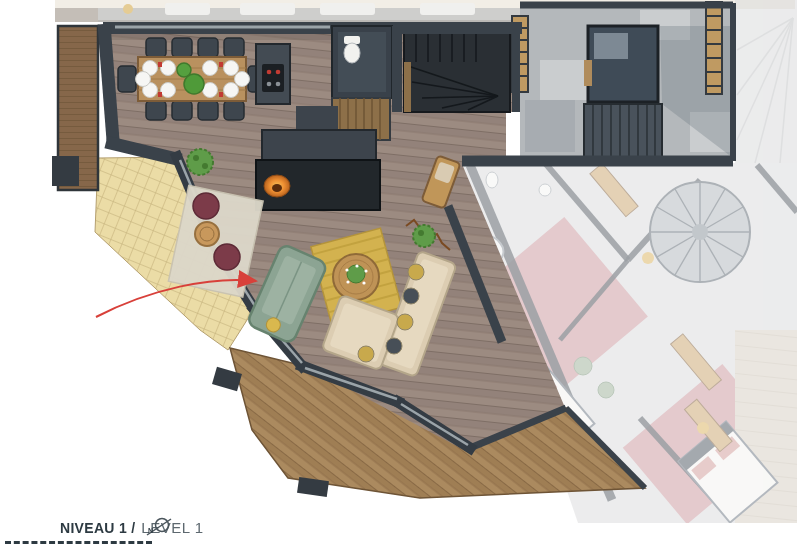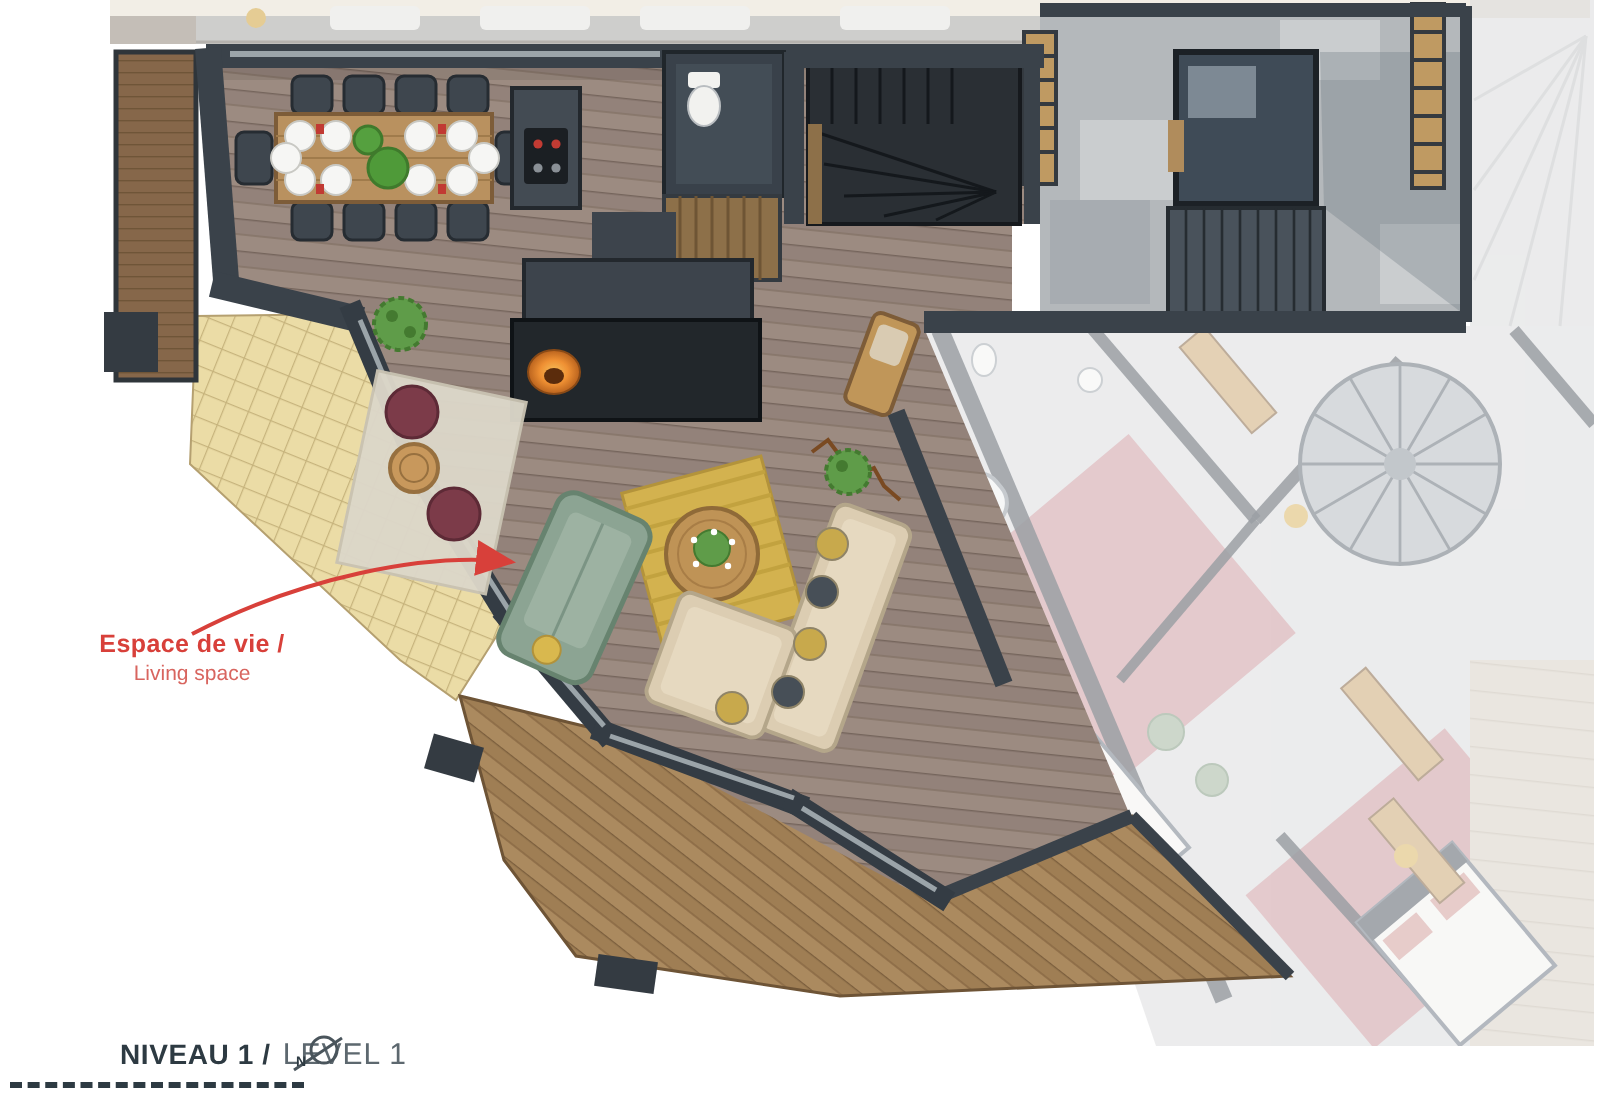--- a/index.html
+++ b/index.html
@@ -418,24 +418,20 @@
         <circle cx="205" cy="166" r="3" fill="#447a30"></circle>
 </g>
 <g>
   <circle cx="424" cy="236" r="11" fill="#5f9c49" stroke="#447a30" stroke-width="2" stroke-dasharray="3 2"></circle>
   <circle cx="421" cy="233" r="3" fill="#447a30"></circle>
 </g>
 
 <path d="M96,317 C150,289 212,276 256,281" fill="none" stroke="#d8403a" stroke-width="2" marker-end="url(#arrowR)"></path>
 </svg>
 
-<div class="annotation">
-  <div class="fr">Espace de vie /</div>
-  <div class="en">Living space</div>
-</div>
 
 <div class="titleblock">
   <span class="fr">NIVEAU 1 /</span>
   <span class="en">LEVEL 1</span>
 </div>
 <svg class="north" width="34" height="24" viewBox="0 0 34 24">
   <line x1="4" y1="21" x2="28" y2="5" stroke="#4a555c" stroke-width="1.5"></line>
   <circle cx="19" cy="11" r="6.5" fill="none" stroke="#4a555c" stroke-width="1.5"></circle>
   <text x="5" y="19" font-size="7" font-weight="bold" fill="#2d3a42" font-family="Liberation Sans, sans-serif">N</text>
 </svg>

